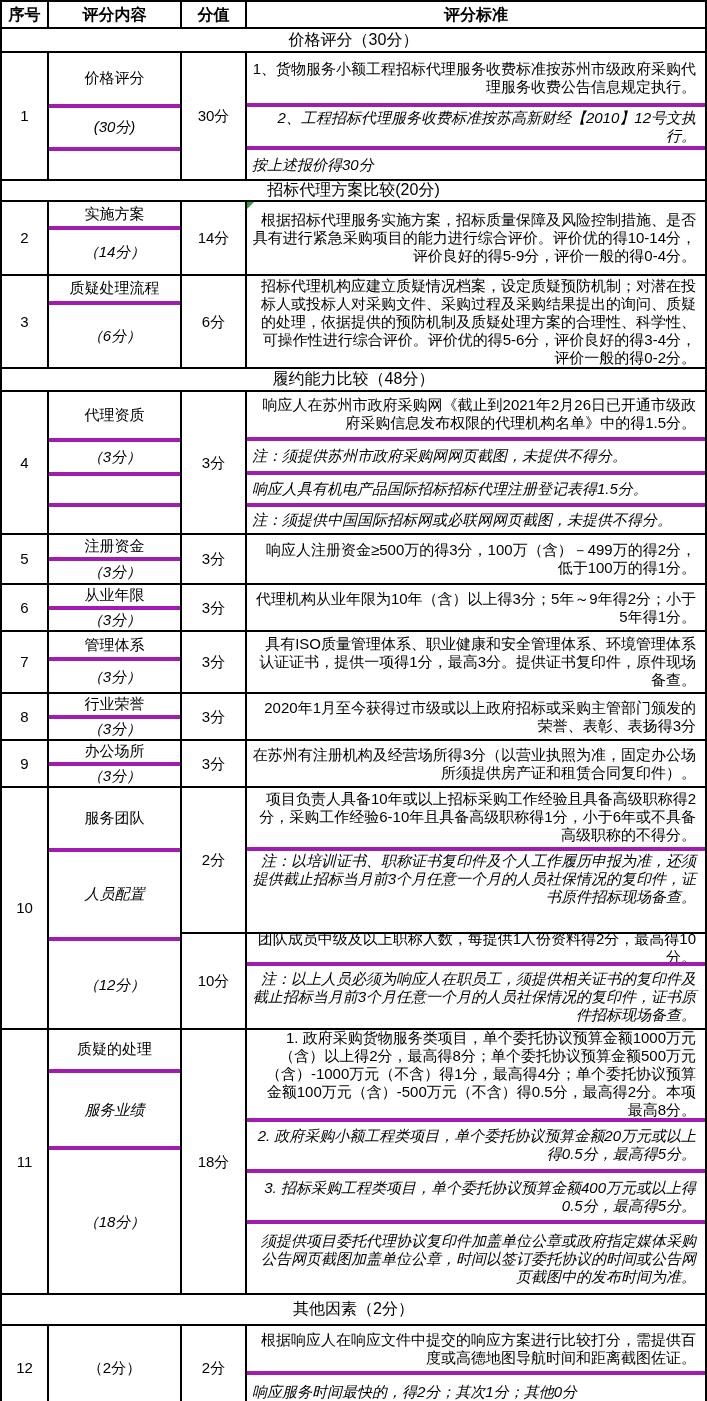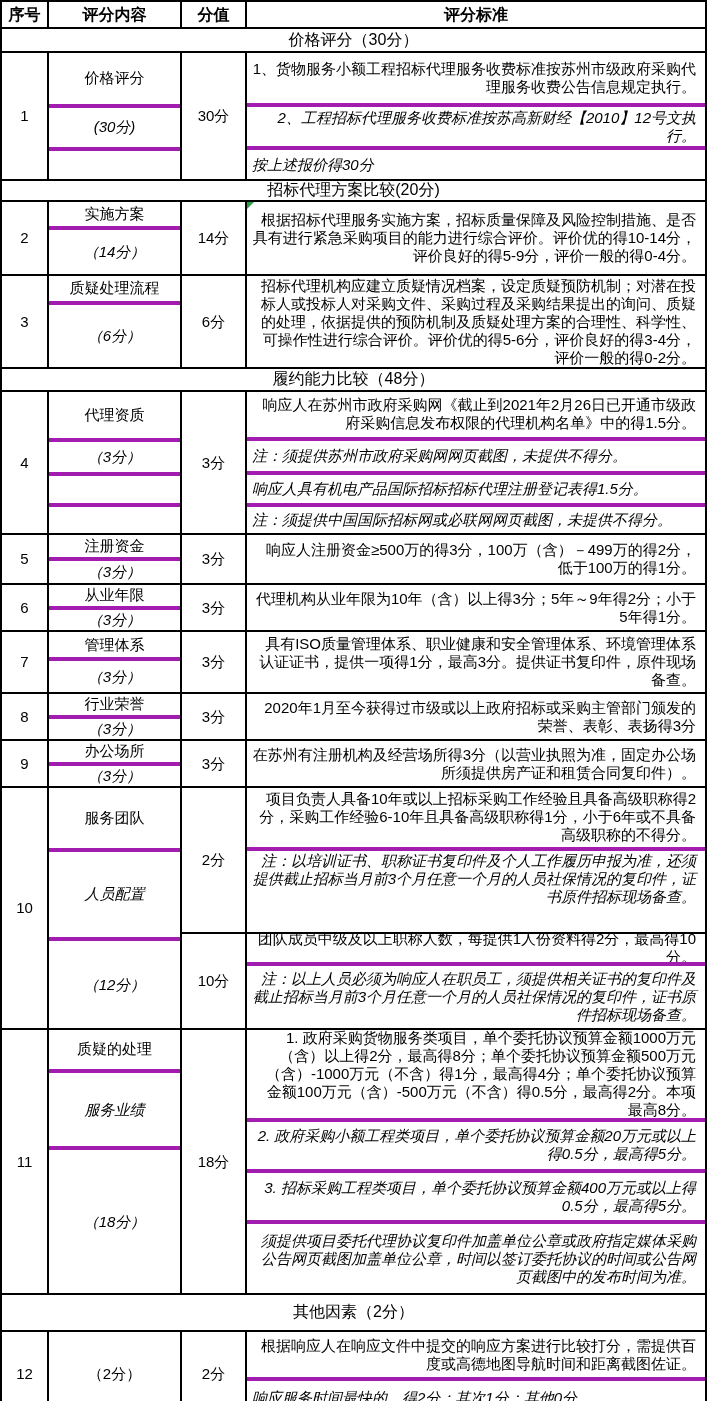--- a/index.html
+++ b/index.html
@@ -245,21 +245,21 @@
         </div>
       <div class="blk" style="flex-grow:40">
           <span class="txt">3. 招标采购工程类项目，单个委托协议预算金额400万元或以上得0.5分，最高得5分。</span>
         </div>
       <div class="blk" style="flex-grow:59">
           <span class="txt">须提供项目委托代理协议复印件加盖单位公章或政府指定媒体采购公告网页截图加盖单位公章，时间以签订委托协议的时间或公告网页截图中的发布时间为准。</span>
         </div>
     </div>
   </div>
 
-  <div class="row sec" style="height:37px">
+  <div class="row sec" style="height:31px">
     <span>其他因素（2分）</span>
   </div>
 
   <div class="row" style="height:83px">
     <div class="c1 cc">12</div>
     <div class="c2 stack">
       <div class="lbl" style="flex-grow:35">（2分）</div>
     </div>
     <div class="c3 cc">2分</div>
     <div class="c4 stack">

